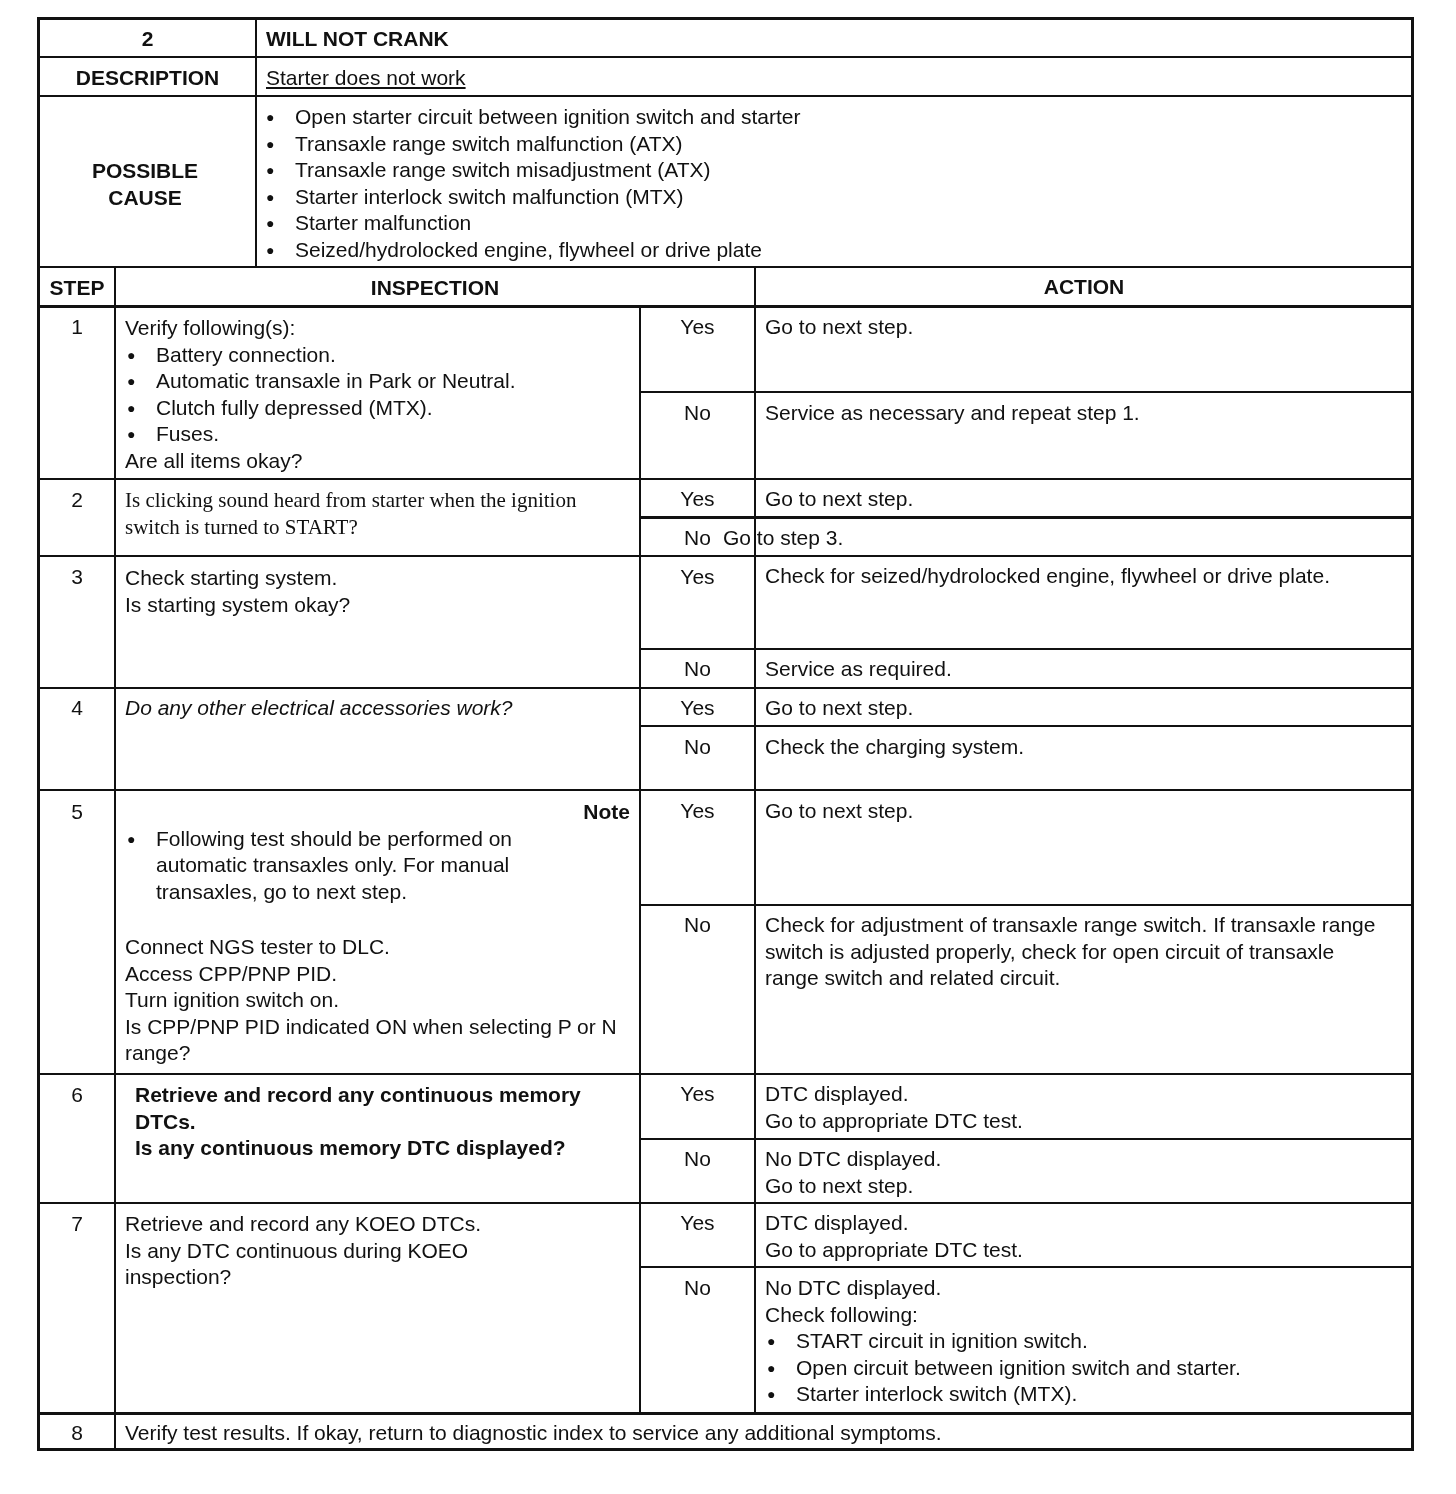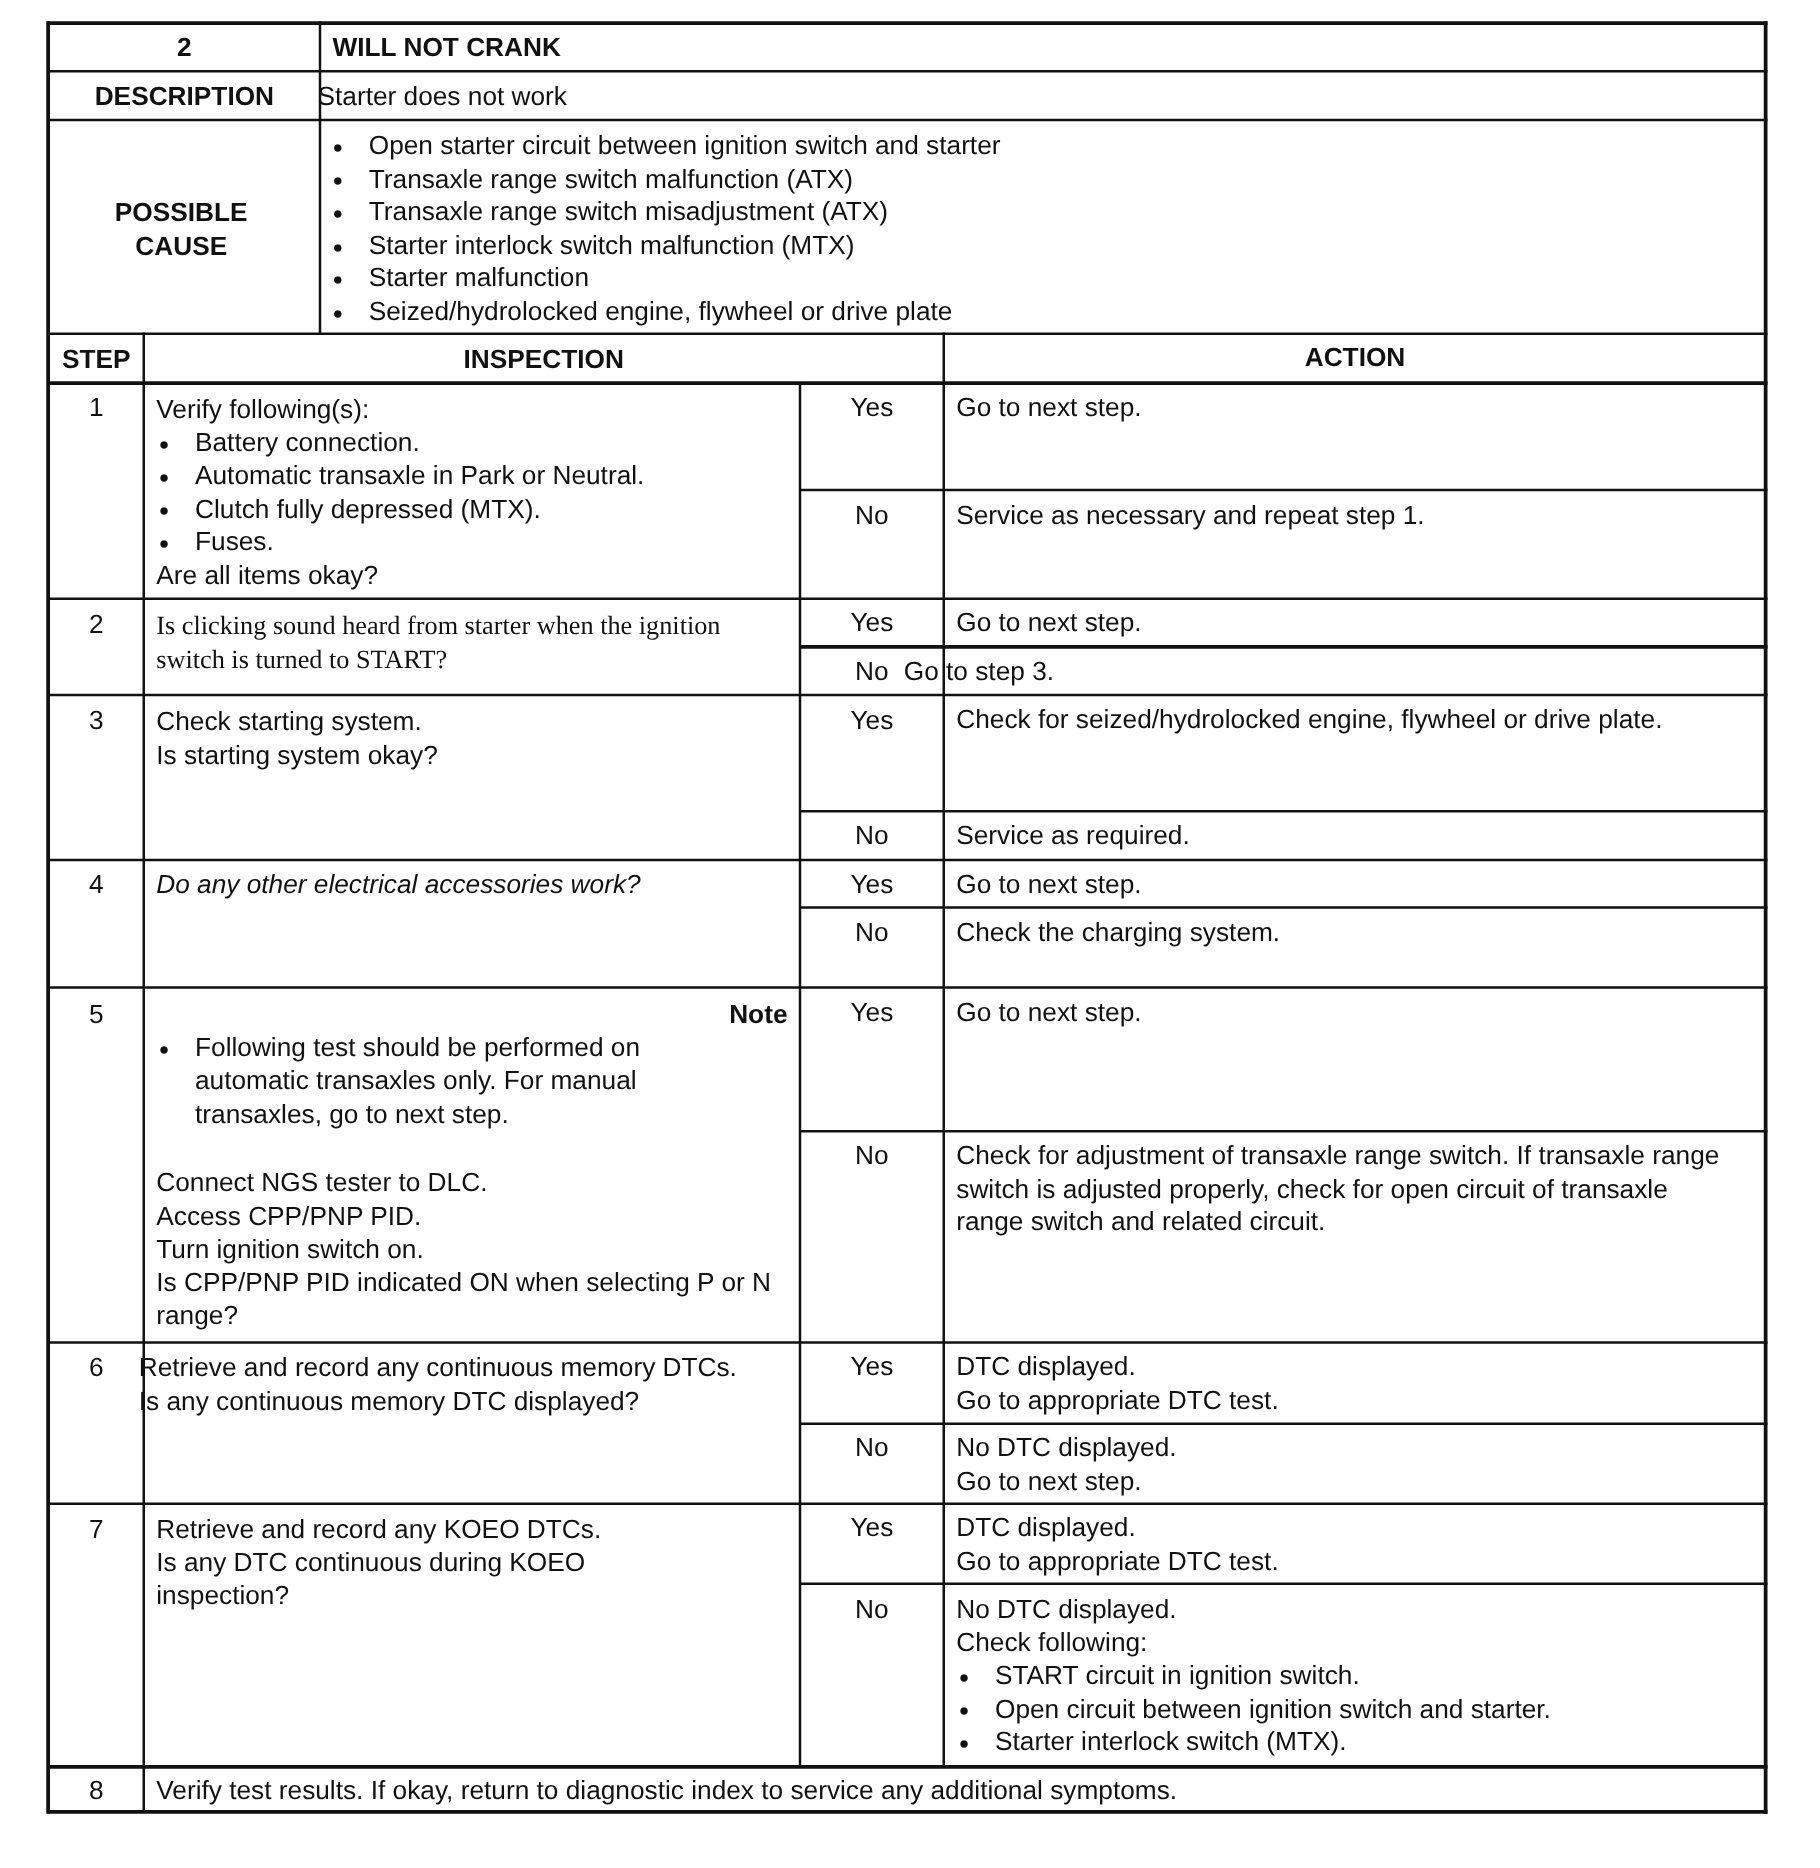--- a/index.html
+++ b/index.html
@@ -49,21 +49,21 @@
   <div class="hl" style="left:640px; top:725px; width:774px;"></div>
   <div class="hl" style="left:640px; top:904px; width:774px;"></div>
   <div class="hl" style="left:640px; top:1138px; width:774px;"></div>
   <div class="hl" style="left:640px; top:1266px; width:774px;"></div>
 </div>
 
 <div class="cell bold center" style="left:40px; top:26px; width:215px;">2</div>
 <div class="cell bold" style="left:266px; top:26px;">WILL NOT CRANK</div>
 
 <div class="cell bold center" style="left:40px; top:65px; width:215px;">DESCRIPTION</div>
-<div class="cell" style="left:254px; top:65px;">Starter does not work</div>
+<div class="cell" style="left:266px; top:65px;text-decoration:underline;">Starter does not work</div>
 
 <div class="cell bold center" style="left:70px; top:158px; width:150px;">POSSIBLE CAUSE</div>
 <ul class="cell" style="left:264px; top:104px; width:1140px;">
   <li>Open starter circuit between ignition switch and starter</li>
   <li>Transaxle range switch malfunction (ATX)</li>
   <li>Transaxle range switch misadjustment (ATX)</li>
   <li>Starter interlock switch malfunction (MTX)</li>
   <li>Starter malfunction</li>
   <li>Seized/hydrolocked engine, flywheel or drive plate</li>
 </ul>
@@ -134,21 +134,21 @@
     <span class="p">Is CPP/PNP PID indicated ON when selecting P or N range?</span>
   </div>
   <div class="cell center" style="left:641px; top:798px; width:113px;">Yes</div>
   <div class="cell" style="left:765px; top:798px; width:640px;">Go to next step.</div>
   <div class="cell center" style="left:641px; top:912px; width:113px;">No</div>
   <div class="cell" style="left:765px; top:912px; width:625px;">Check for adjustment of transaxle range switch. If transaxle range switch is adjusted properly, check for open circuit of transaxle range switch and related circuit.</div>
 </div>
 
 <div>
   <div class="cell center" style="left:40px; top:1082px; width:74px;">6</div>
-  <div class="cell" style="left:111px; top:1082px; width:500px;">
+  <div class="cell" style="left:135px; top:1082px; width:500px;font-weight:bold;">
     <span class="p">Retrieve and record any continuous memory DTCs.</span>
     <span class="p">Is any continuous memory DTC displayed?</span>
   </div>
   <div class="cell center" style="left:641px; top:1081px; width:113px;">Yes</div>
   <div class="cell" style="left:765px; top:1081px; width:640px;">
     <span class="p">DTC displayed.</span>
     <span class="p">Go to appropriate DTC test.</span>
   </div>
   <div class="cell center" style="left:641px; top:1146px; width:113px;">No</div>
   <div class="cell" style="left:765px; top:1146px; width:640px;">

